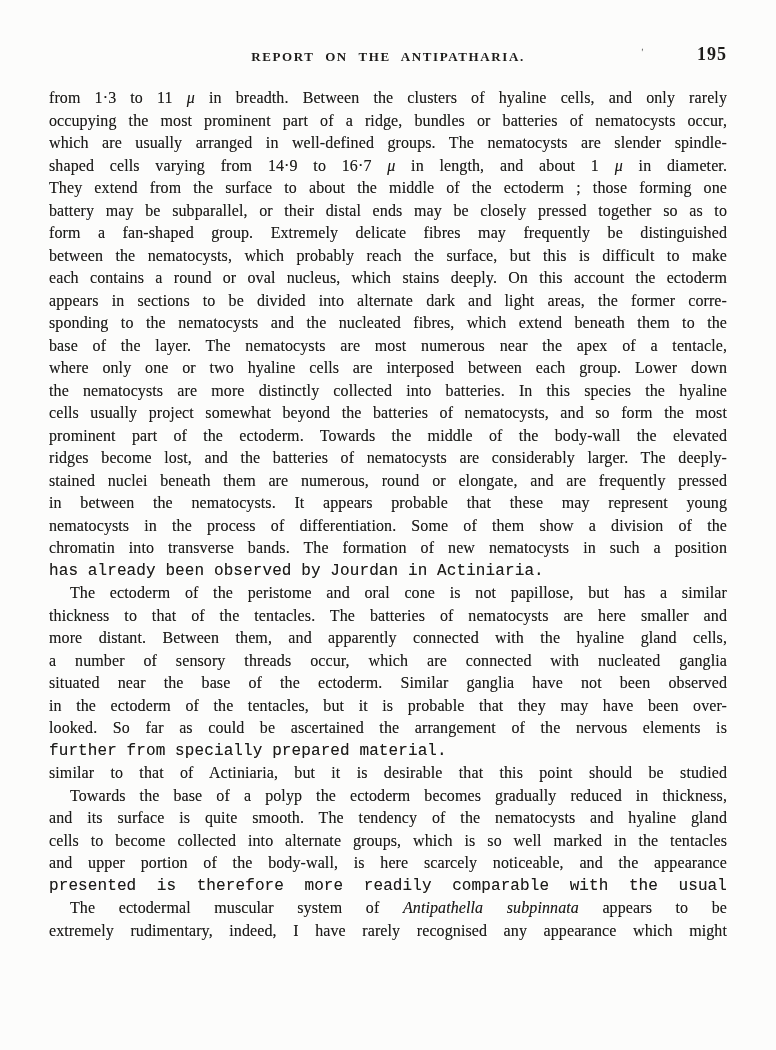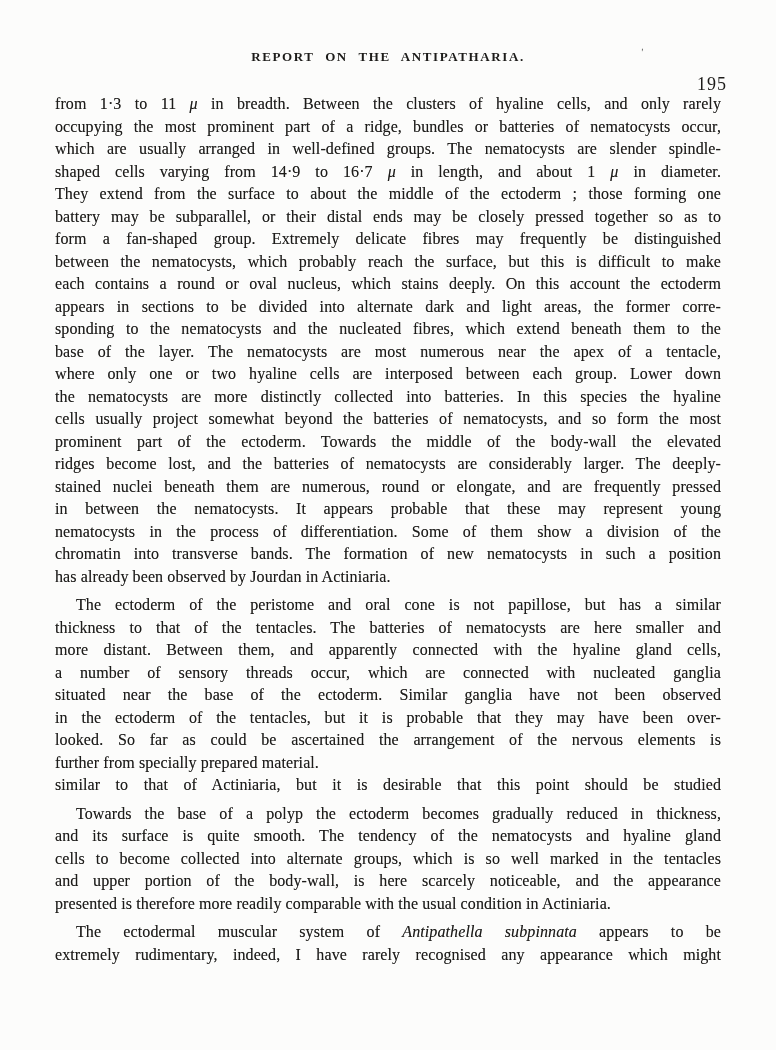--- a/index.html
+++ b/index.html
@@ -36,56 +36,56 @@
     font-weight: 700;
     letter-spacing: 1.6px;
     word-spacing: 6px;
     white-space: nowrap;
   }
   .pagenum {
     position: absolute;
     right: 0;
     top: -2px;
     font-size: 18px;
-    font-weight: 400;
+    font-weight: 700;
     letter-spacing: 1px;
-    margin-top: 30px;
   }
   .stray {
     position: absolute;
     left: 592px;
     top: 0px;
     font-size: 11px;
     opacity: 0.75;
     transform: rotate(8deg);
   }
   .body-text {
     position: absolute;
     top: 87px;
     left: 49px;
     width: 678px;
     font-size: 16px;
     text-shadow: 0 0 0.4px rgba(10, 10, 10, 0.45);
   }
   .paragraph {
-    margin: 6px;
+    margin: 0;
   }
   .line {
     line-height: 22.5px;
     height: 22.5px;
     text-align: justify;
     text-align-last: justify;
     letter-spacing: 0.1px;
     overflow: hidden;
   }
   .line.indent {
     text-indent: 21px;
   }
   .line.endline {
     text-align-last: left;
+    font-family: Liberation Mono, monospace;
   }
   .it {
     font-style: italic;
   }
 </style>
 </head>
 <body style="--paper: #fcfcfb; --ink: #1d1c1a;">
 
 <div class="page">
   <div class="header">

